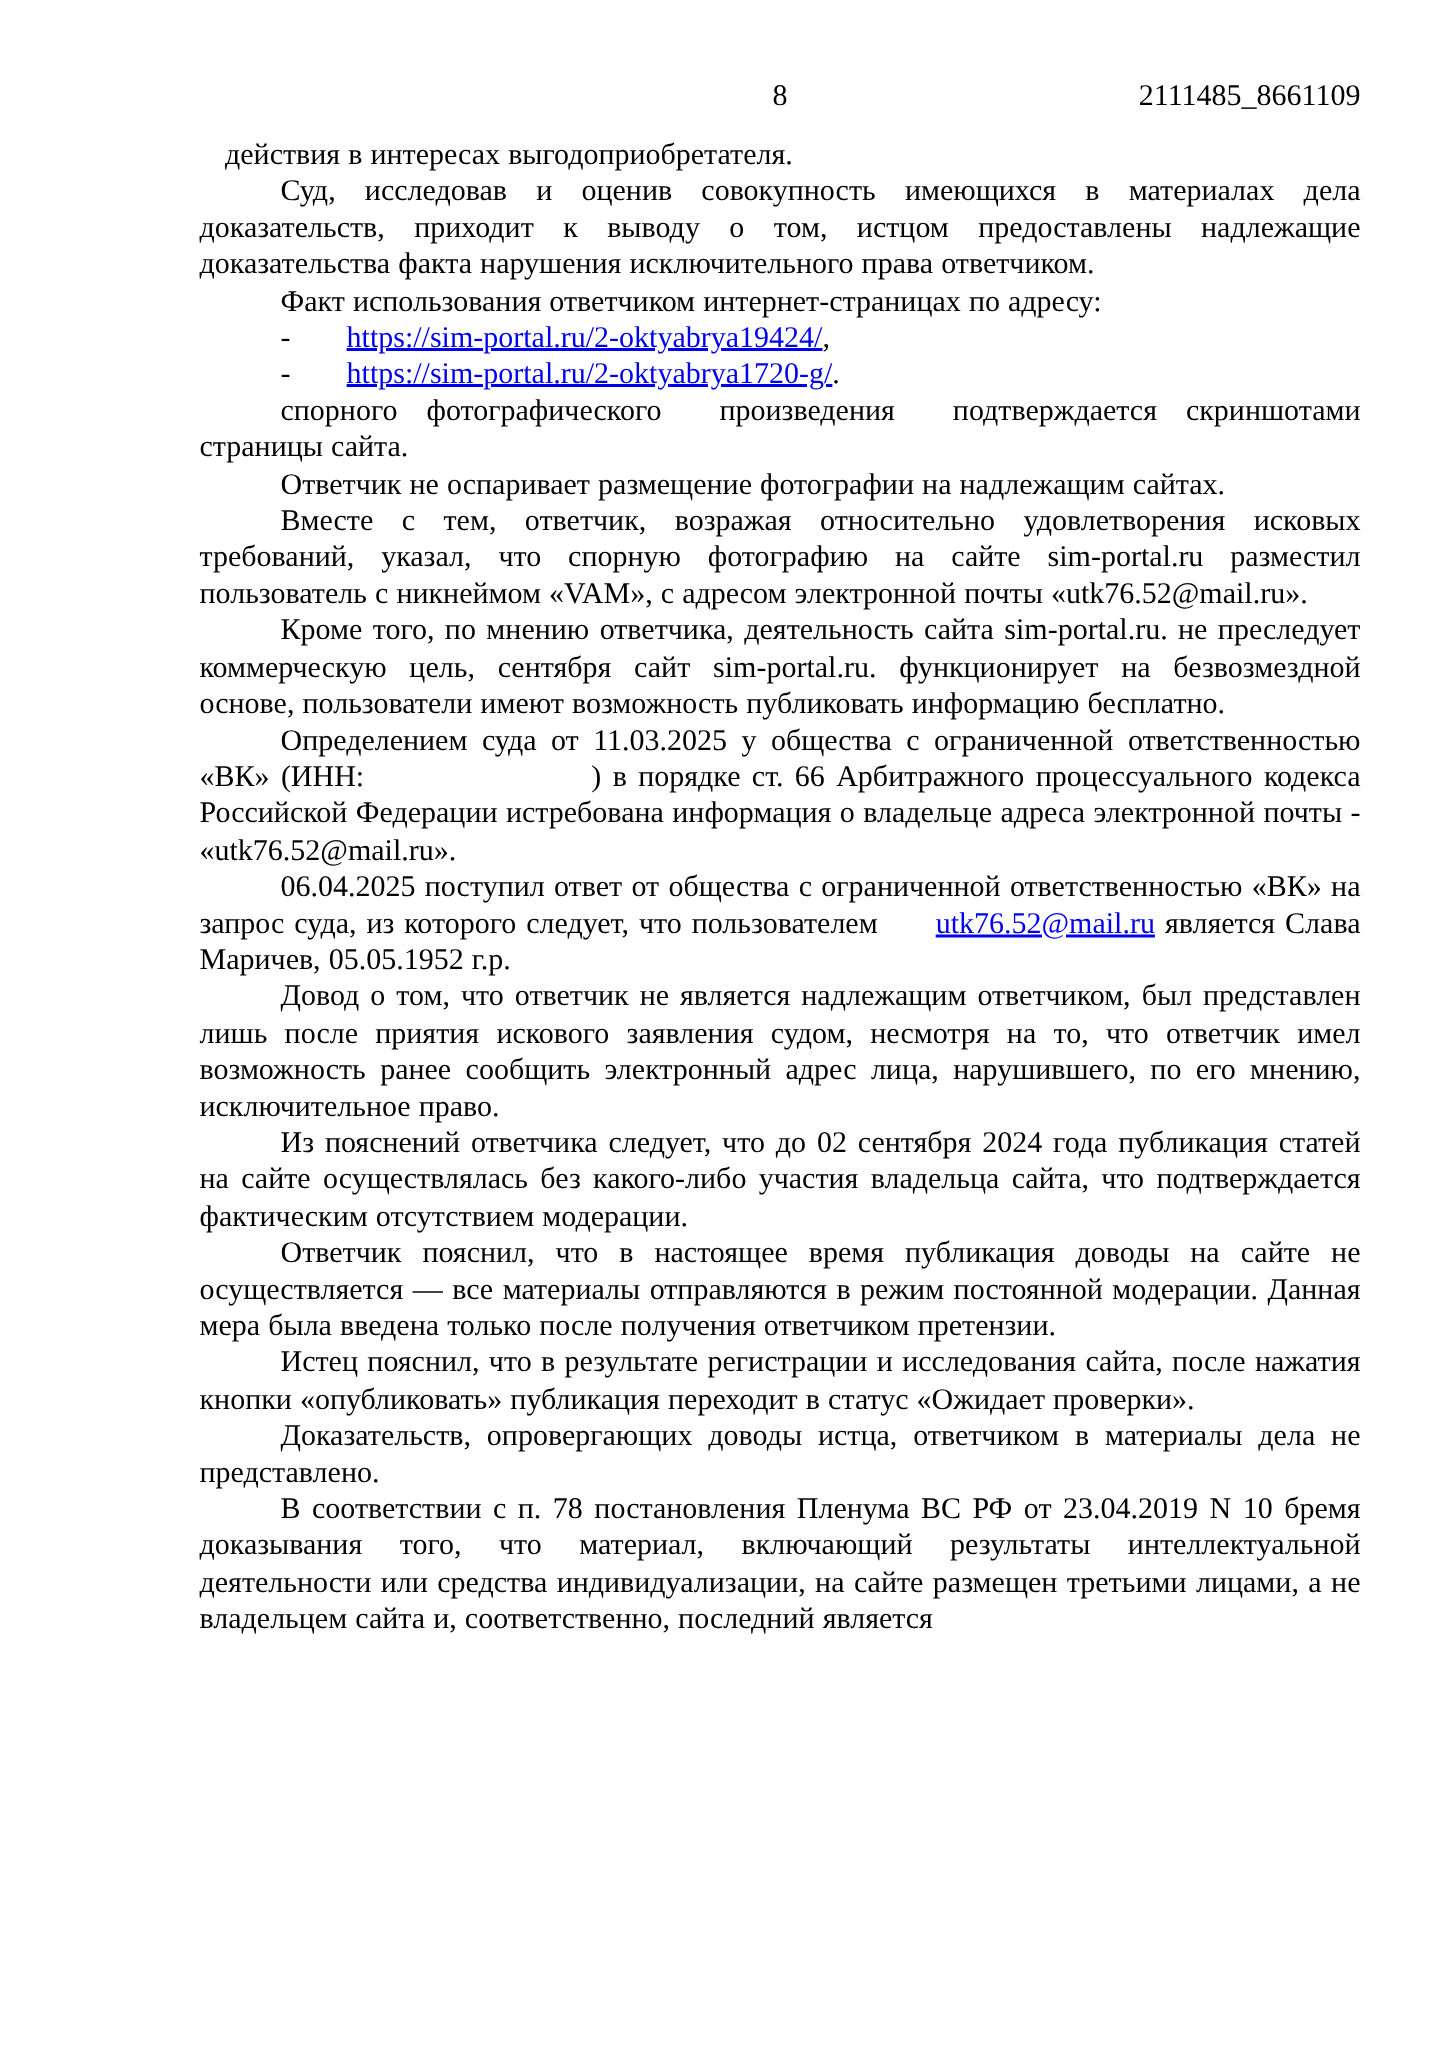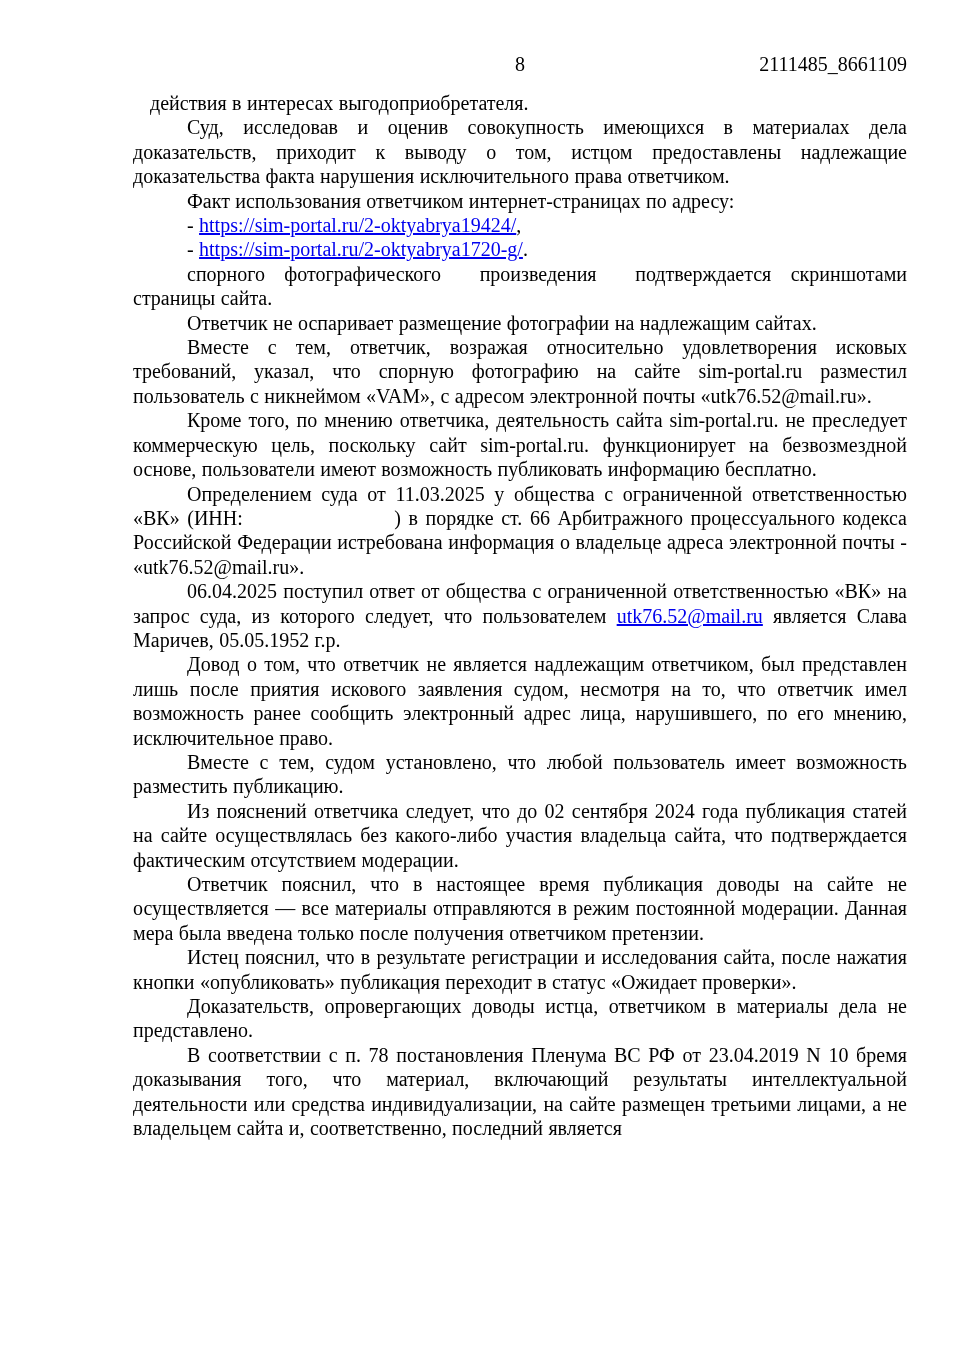--- a/index.html
+++ b/index.html
@@ -49,43 +49,43 @@
     text-indent: 54px;
     line-height: 24.4px;
     word-spacing: 0.02em;
   }
   p.para.no-indent { text-indent: 0; margin-left: 17px; }
   p.para.no-justify { text-align: left; }
   a.doc-link {
     color: var(--link-color, #0000EE);
     text-decoration: underline;
     cursor: pointer;
+    margin-left: 32px;
   }
 </style>
 </head>
 <body>
 
 <div class="page">
   <div class="header">
     <span class="page-number">8</span>
     <span class="doc-id">2111485_8661109</span>
   </div>
   <main class="doc-body">
       <p class="para no-indent"><span>действия в интересах выгодоприобретателя.</span></p>
       <p class="para"><span>Суд, исследовав и оценив совокупность имеющихся в материалах дела доказательств, приходит к выводу о том, истцом предоставлены надлежащие доказательства факта нарушения исключительного права ответчиком.</span></p>
       <p class="para"><span>Факт использования ответчиком интернет-страницах по адресу:</span></p>
       <p class="para no-justify"><span>- </span><a class="doc-link" href="#">https://sim-portal.ru/2-oktyabrya19424/</a><span>,</span></p>
       <p class="para no-justify"><span>- </span><a class="doc-link" href="#">https://sim-portal.ru/2-oktyabrya1720-g/</a><span>.</span></p>
       <p class="para"><span>спорного фотографического&nbsp; произведения&nbsp; подтверждается скриншотами страницы сайта.</span></p>
       <p class="para"><span>Ответчик не оспаривает размещение фотографии на надлежащим сайтах.</span></p>
       <p class="para"><span>Вместе с тем, ответчик, возражая относительно удовлетворения исковых требований, указал, что спорную фотографию на сайте sim-portal.ru разместил пользователь с никнеймом «VAM», с адресом электронной почты «utk76.52@mail.ru».</span></p>
-      <p class="para"><span>Кроме того, по мнению ответчика, деятельность сайта sim-portal.ru. не преследует коммерческую цель, поскольку сайт sim-portal.ru. функционирует на безвозмездной основе, пользователи имеют возможность публиковать информацию бесплатно.</span></p>
+      <p class="para"><span>Кроме того, по мнению ответчика, деятельность сайта sim-portal.ru. не преследует коммерческую цель, сентября сайт sim-portal.ru. функционирует на безвозмездной основе, пользователи имеют возможность публиковать информацию бесплатно.</span></p>
       <p class="para"><span>Определением суда от 11.03.2025 у общества с ограниченной ответственностью «ВК» (ИНН:&nbsp;&nbsp;&nbsp;&nbsp;&nbsp;&nbsp;&nbsp;&nbsp;&nbsp;&nbsp;&nbsp;&nbsp;&nbsp;&nbsp;&nbsp;&nbsp;&nbsp;&nbsp;&nbsp;&nbsp;) в порядке ст. 66 Арбитражного процессуального кодекса Российской Федерации истребована информация о владельце адреса электронной почты - «utk76.52@mail.ru».</span></p>
       <p class="para"><span>06.04.2025 поступил ответ от общества с ограниченной ответственностью «ВК» на запрос суда, из которого следует, что пользователем </span><a class="doc-link" href="#">utk76.52@mail.ru</a><span> является Слава Маричев, 05.05.1952 г.р.</span></p>
       <p class="para"><span>Довод о том, что ответчик не является надлежащим ответчиком, был представлен лишь после приятия искового заявления судом, несмотря на то, что ответчик имел возможность ранее сообщить электронный адрес лица, нарушившего, по его мнению, исключительное право.</span></p>
-      <p class="para"><span>Вместе с тем, судом установлено, что любой пользователь имеет возможность разместить публикацию.</span></p>
       <p class="para"><span>Из пояснений ответчика следует, что до 02 сентября 2024 года публикация статей на сайте осуществлялась без какого-либо участия владельца сайта, что подтверждается фактическим отсутствием модерации.</span></p>
       <p class="para"><span>Ответчик пояснил, что в настоящее время публикация доводы на сайте не осуществляется — все материалы отправляются в режим постоянной модерации. Данная мера была введена только после получения ответчиком претензии.</span></p>
       <p class="para"><span>Истец пояснил, что в результате регистрации и исследования сайта, после нажатия кнопки «опубликовать» публикация переходит в статус «Ожидает проверки».</span></p>
       <p class="para"><span>Доказательств, опровергающих доводы истца, ответчиком в материалы дела не представлено.</span></p>
       <p class="para"><span>В соответствии с п. 78 постановления Пленума ВС РФ от 23.04.2019 N 10 бремя доказывания того, что материал, включающий результаты интеллектуальной деятельности или средства индивидуализации, на сайте размещен третьими лицами, а не владельцем сайта и, соответственно, последний является</span></p>
     </main>
 </div>
 
 </body></html>

